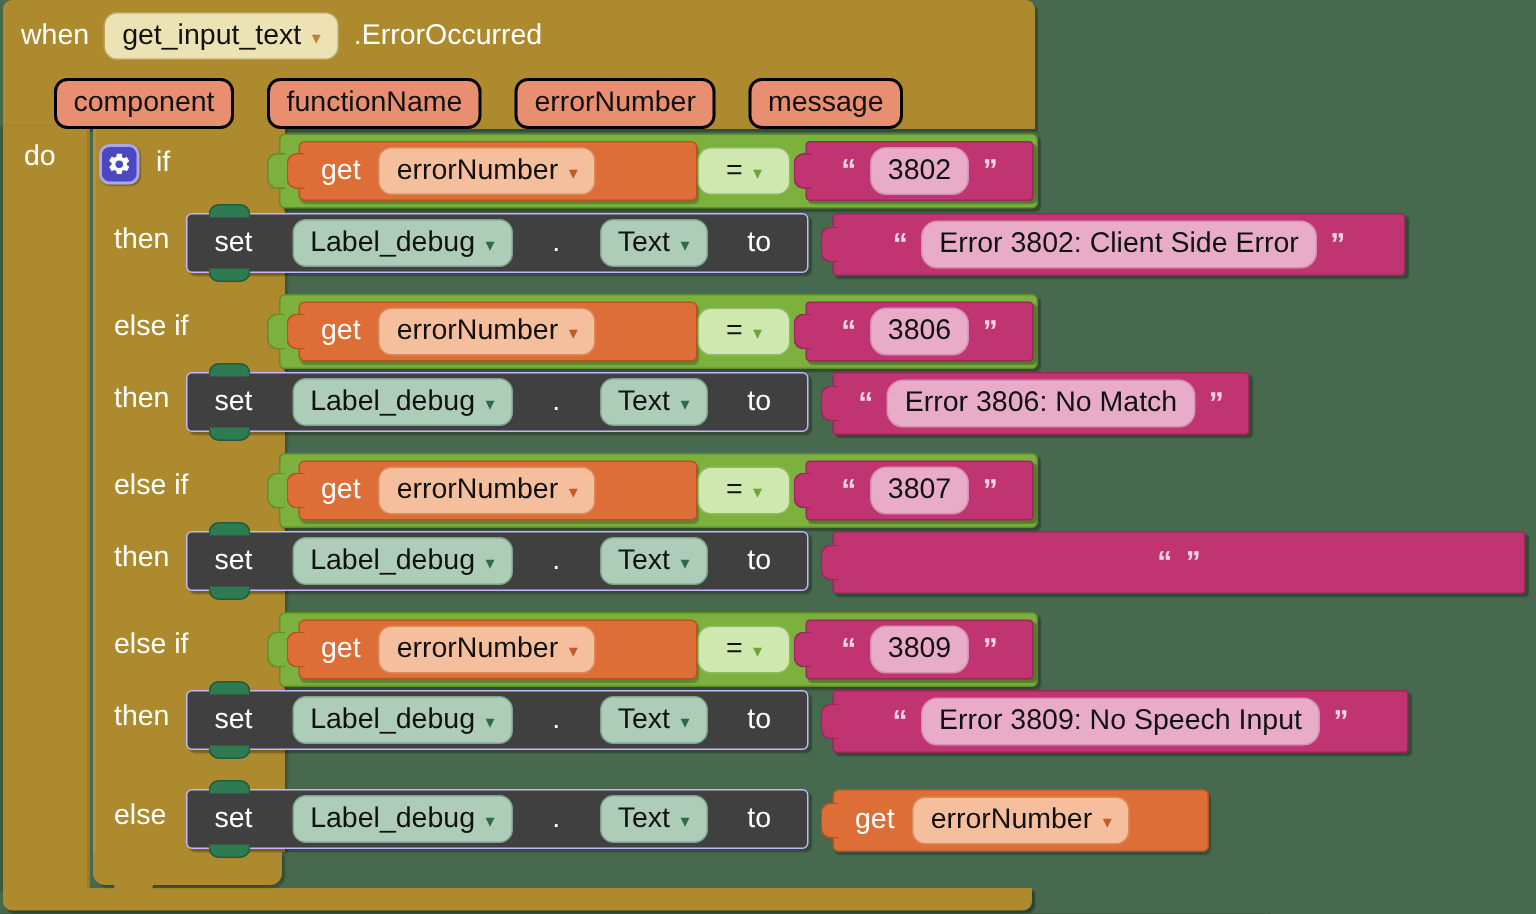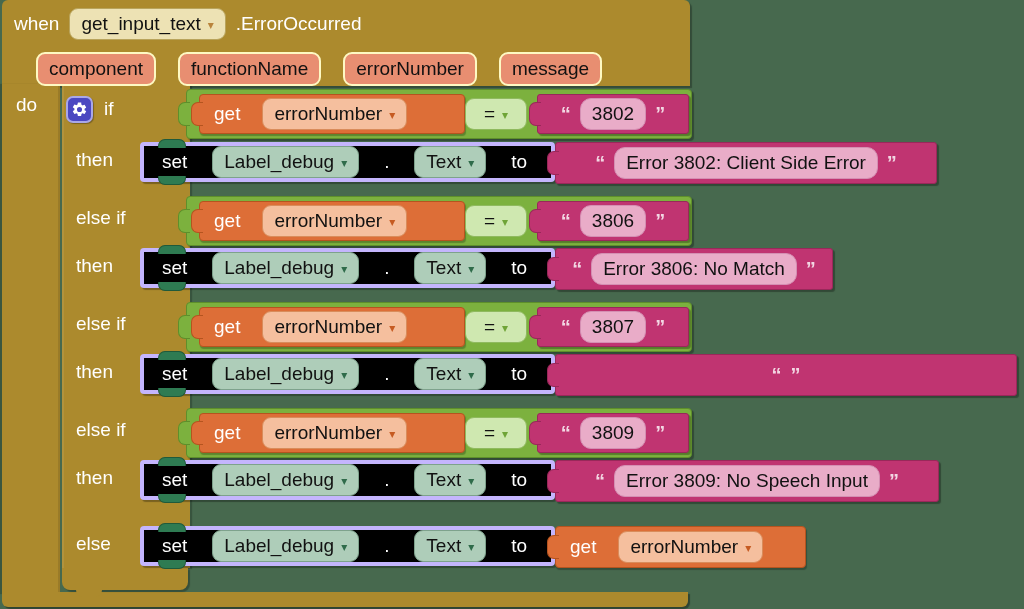--- a/index.html
+++ b/index.html
@@ -30,52 +30,52 @@
 
   .hdr-row{left:14px;top:8px;display:inline-flex;align-items:center;gap:10px;}
   .param-row{left:36px;top:52px;display:inline-flex;align-items:center;gap:22px;}
 
   
   .chip{display:inline-flex;align-items:center;justify-content:center;gap:7px;
     border-radius:9px;padding:2px 11px;font-size:19px;color:#111;white-space:nowrap;height:26px;}
   .chip .tri{font-size:12px;transform:translateY(1px);}
   .beige-chip{background:#EDE2B4;border:1px solid #B9A45C;}
   .beige-chip .tri{color:#B9843C;}
-  .param-chip{background:#E88E71;border:2px solid #fef9c3;height:26px;}
+  .param-chip{background:#E88E71;border:2px solid #000000;height:26px;}
   .op-chip{background:#CFE8B0;border:1px solid #8FBA5E;width:48px;height:30px;padding:0 6px;}
   .op-chip .tri{color:#6FA437;}
   .orange-chip{background:#F5BF9E;border:1px solid #D98C5B;}
   .orange-chip .tri{color:#C65B22;}
   .teal-chip{background:#AECDB9;border:1px solid #7EA28C;text-align:center;}
   .teal-chip .tri{color:#2F6B4A;}
   .pink-chip{background:#E9ACC8;border:1px solid #D58FB3;border-radius:11px;}
 
   
   .cond-block{position:absolute;left:186px;width:504px;height:48px;background:#7CB13E;
     border:1px solid #5E8F2B;border-radius:4px;box-shadow:2px 2px 1px rgba(0,0,0,.30);}
-  .get-block{position:absolute;display:flex;align-items:center;gap:22px;padding-left:14px;
+  .get-block{position:absolute;display:flex;align-items:center;gap:12px;padding-left:14px;
     background:#DD6E37;border:1px solid #B5541F;border-radius:4px;
     box-shadow:1px 2px 1px rgba(0,0,0,.25);}
   .cond-get{left:12px;top:4px;width:250px;height:38px;}
   .else-get{left:555px;top:526px;width:235px;height:40px;}
   .cond-op{position:absolute;left:278px;top:8px;}
   .text-block{position:absolute;display:flex;align-items:center;justify-content:center;gap:9px;
     background:#C03471;border:1px solid #99285A;border-radius:3px;
     box-shadow:2px 2px 1px rgba(0,0,0,.30);}
   .cond-text{left:350px;top:4px;width:150px;height:38px;}
   .quote{color:#F2D7E3;font-size:20px;font-weight:bold;line-height:10px;}
   .ptab{position:absolute;left:-9px;top:50%;transform:translateY(-50%);
     width:11px;height:22px;border-radius:7px 0 0 7px;}
   .tab-green{background:#7CB13E;border:1px solid #5E8F2B;border-right:none;}
   .tab-orange{background:#DD6E37;border:1px solid #B5541F;border-right:none;}
   .tab-magenta{background:#C03471;border:1px solid #99285A;border-right:none;}
 
   
-  .set-block{position:absolute;left:140px;width:415px;height:40px;background:#000000;
-    border:4px solid #c4b5fd;border-radius:4px;box-shadow:2px 2px 1px rgba(0,0,0,.30);
+  .set-block{position:absolute;left:124px;width:415px;height:40px;background:#404040;
+    border:1px solid #c4b5fd;border-radius:4px;box-shadow:2px 2px 1px rgba(0,0,0,.30);
     display:flex;align-items:center;justify-content:space-between;padding:0 24px 0 18px;box-sizing:border-box;}
   .set-block::before{content:"";position:absolute;left:14px;top:-7px;width:26px;height:8px;
     background:#2E7B52;border:1px solid #1F5A3B;border-bottom:none;border-radius:7px 7px 0 0;}
   .set-block::after{content:"";position:absolute;left:14px;bottom:-7px;width:26px;height:8px;
     background:#2E7B52;border:1px solid #1F5A3B;border-top:none;border-radius:0 0 7px 7px;}
 
   
   .gear-btn{left:66px;top:96px;width:27px;height:27px;background:#4B48C1;
     border:2px solid #A9A7E8;border-radius:7px;box-sizing:border-box;
     display:flex;align-items:center;justify-content:center;box-shadow:1px 1px 1px rgba(0,0,0,.3);}

